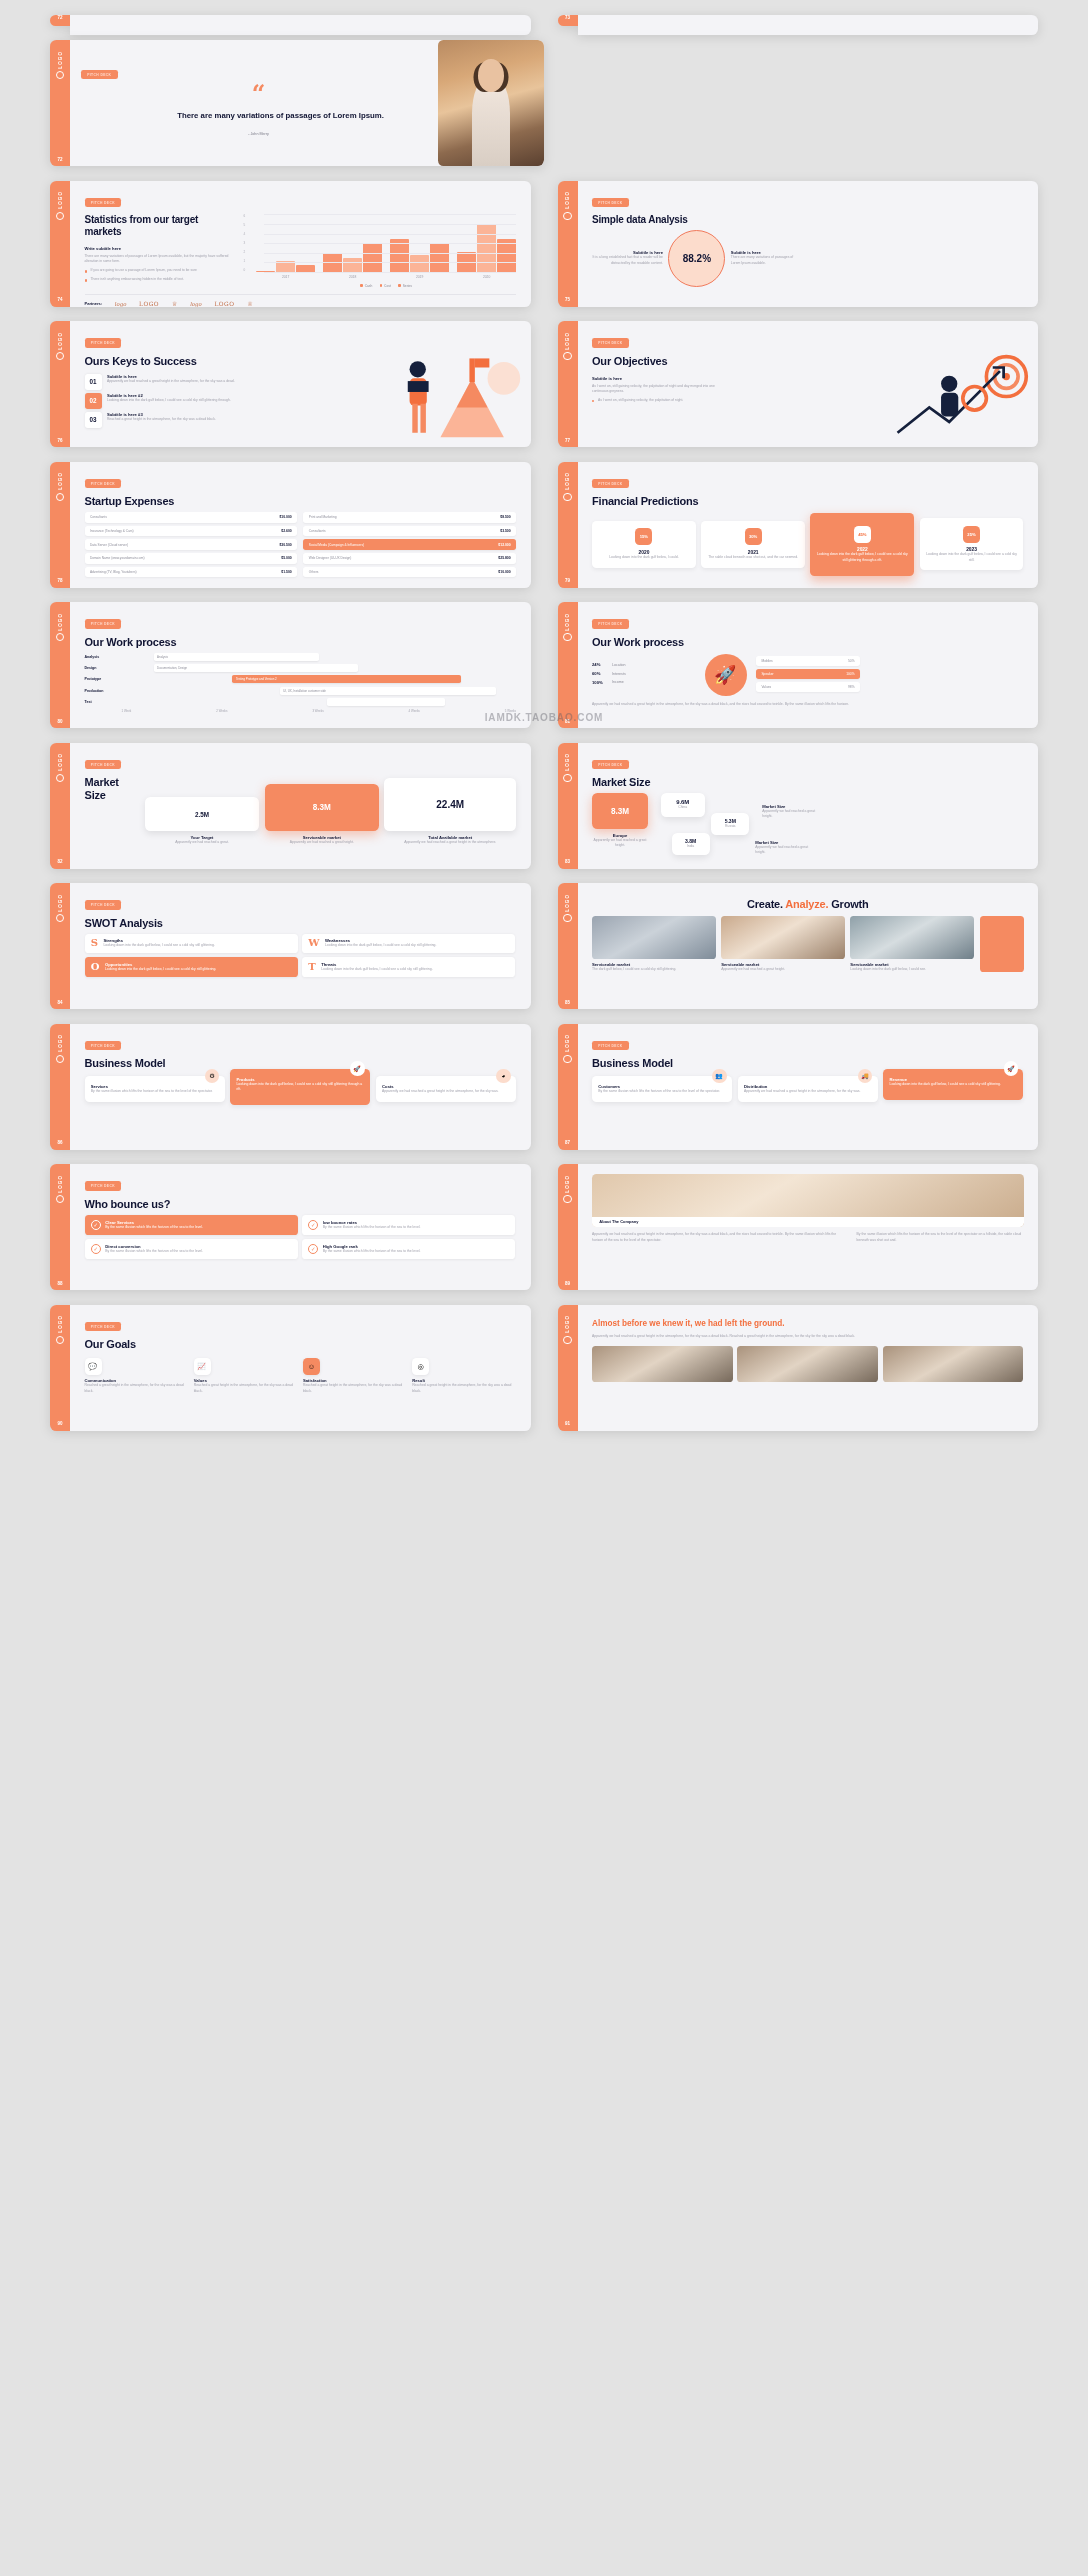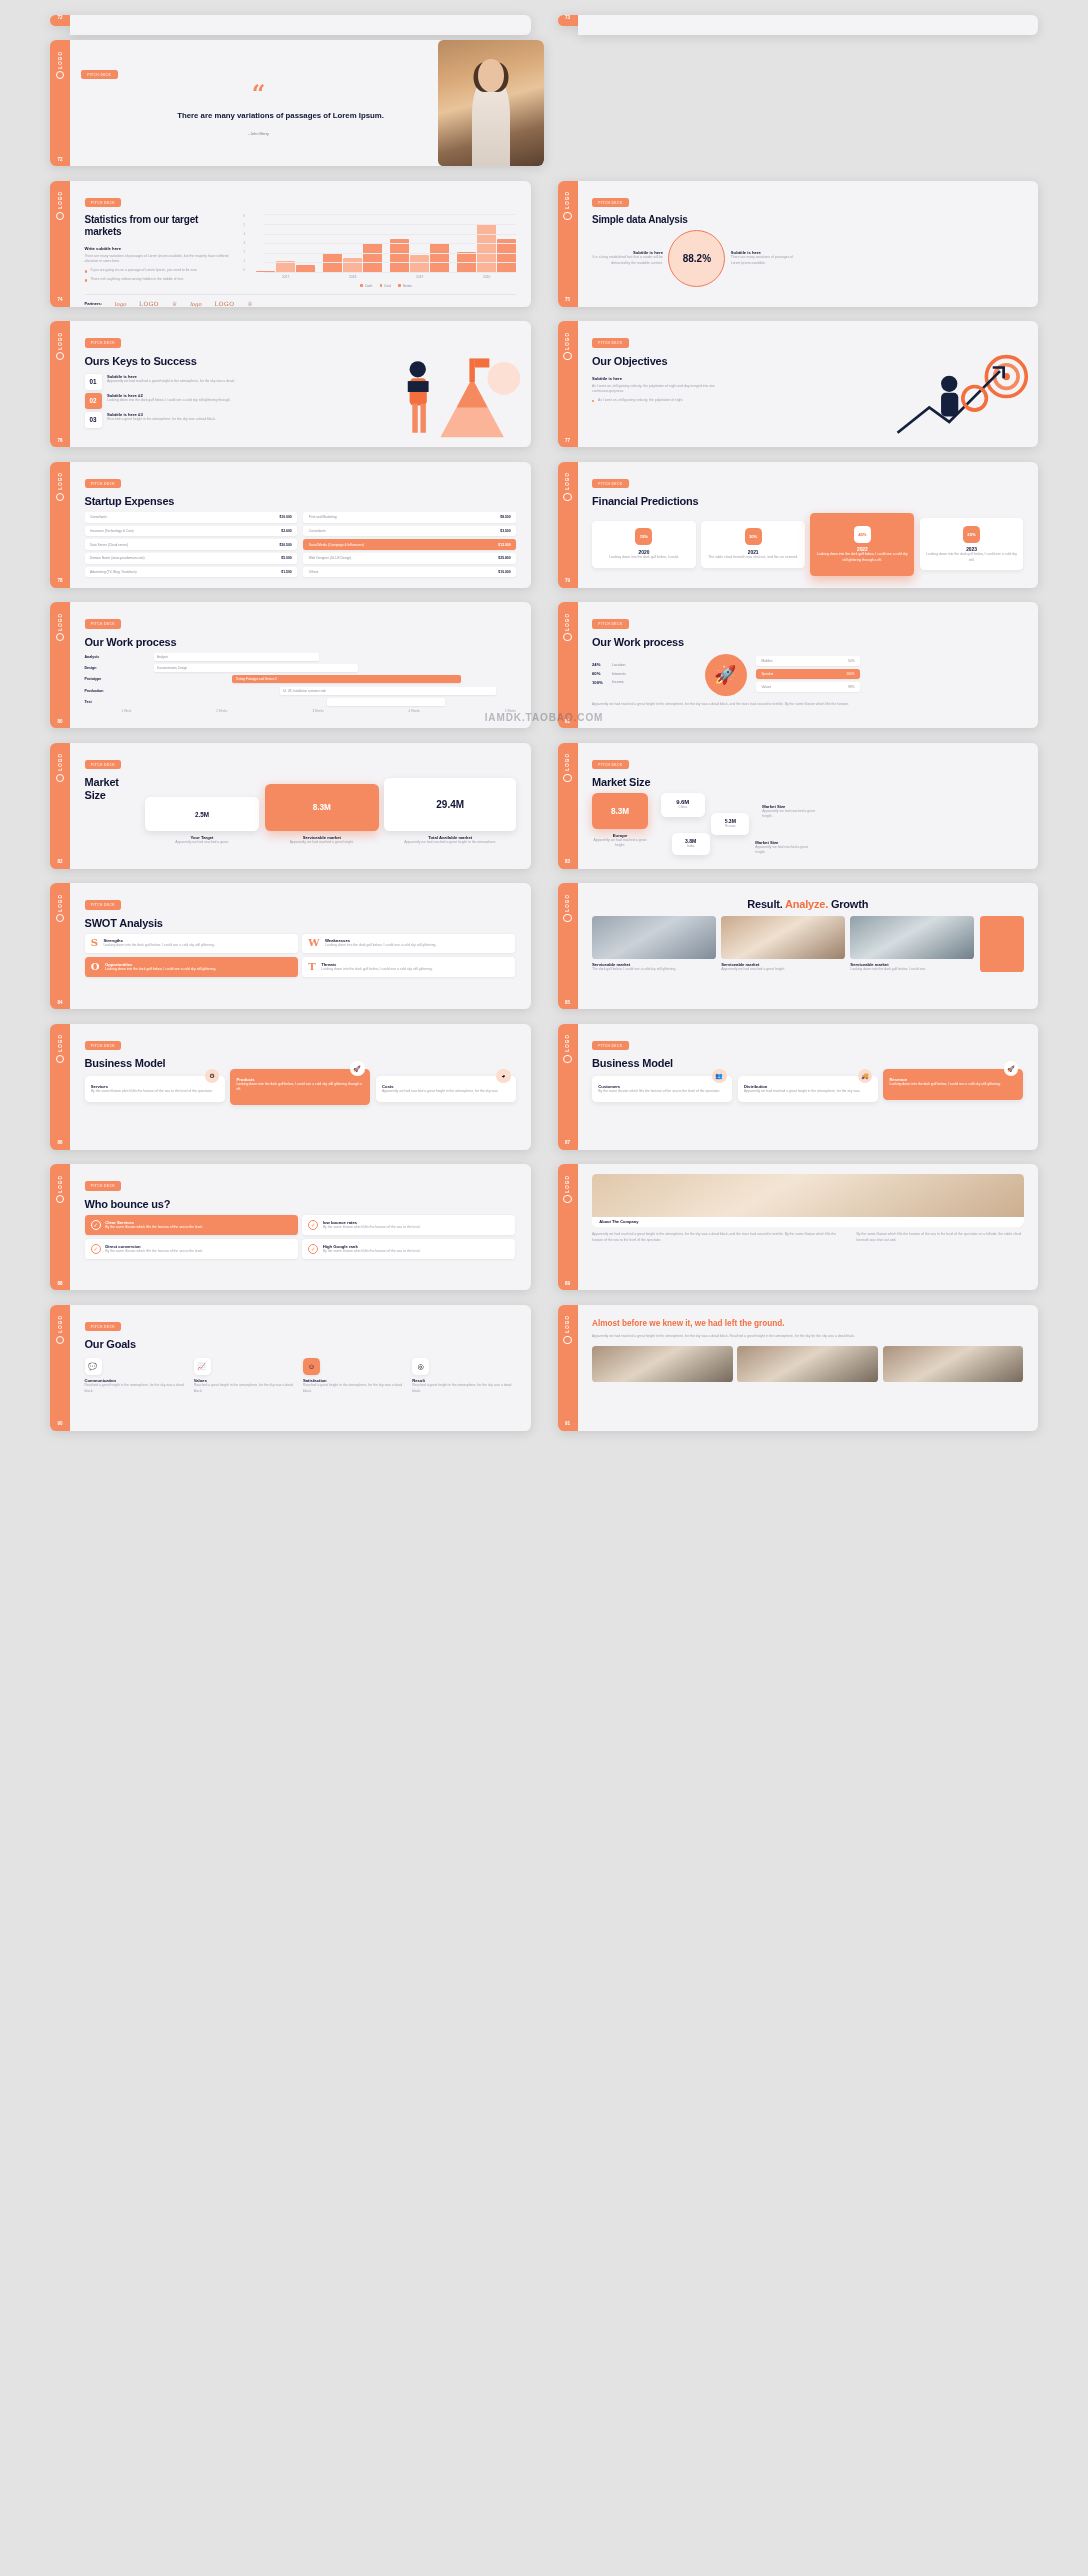--- a/index.html
+++ b/index.html
@@ -686,21 +686,21 @@
                 <div class="msbox or" style="height:47px">
                     <b>8.3M</b>
                   </div>
                 <div class="mscap">
                     <div class="tiny-b">Serviceable market</div>
                   <div class="tiny">Apparently we had reached a great height.</div>
                   </div>
               </div>
               <div style="flex:1.15">
                 <div class="msbox" style="height:53px">
-                    <b style="font-size:10px">29.4M</b>
+                    <b style="font-size:10px">22.4M</b>
                   </div>
                 <div class="mscap">
                     <div class="tiny-b">Total Available market</div>
                   <div class="tiny">Apparently we had reached a great height in the atmosphere.</div>
                   </div>
               </div>
             </div>
           </div>
         </div>
       </div>
@@ -802,21 +802,21 @@
     <div class="slide">
       <div class="rail">
         <div class="rail-top">
             <span class="logo-txt">LOGO</span>
             <span class="logo-ring"></span>
           </div>
         <span class="pg">85</span>
       </div>
       <div class="canvas" style="text-align:center">
         <h2 class="title" style="margin-top:5.4px">
-          <span>Result.</span>
+          <span>Create.</span>
           <span class="orange">Analyze.</span>
           <span>Growth</span>
         </h2>
         <div class="thumbs" style="text-align:left">
           <div class="thumb">
             <div class="timg"></div>
             <div class="tiny-b" style="margin-top:2.7px">Serviceable market</div>
             <div class="tiny">The dark gulf below, I could see a cold sky still glittering.</div>
           </div>
           <div class="thumb">

